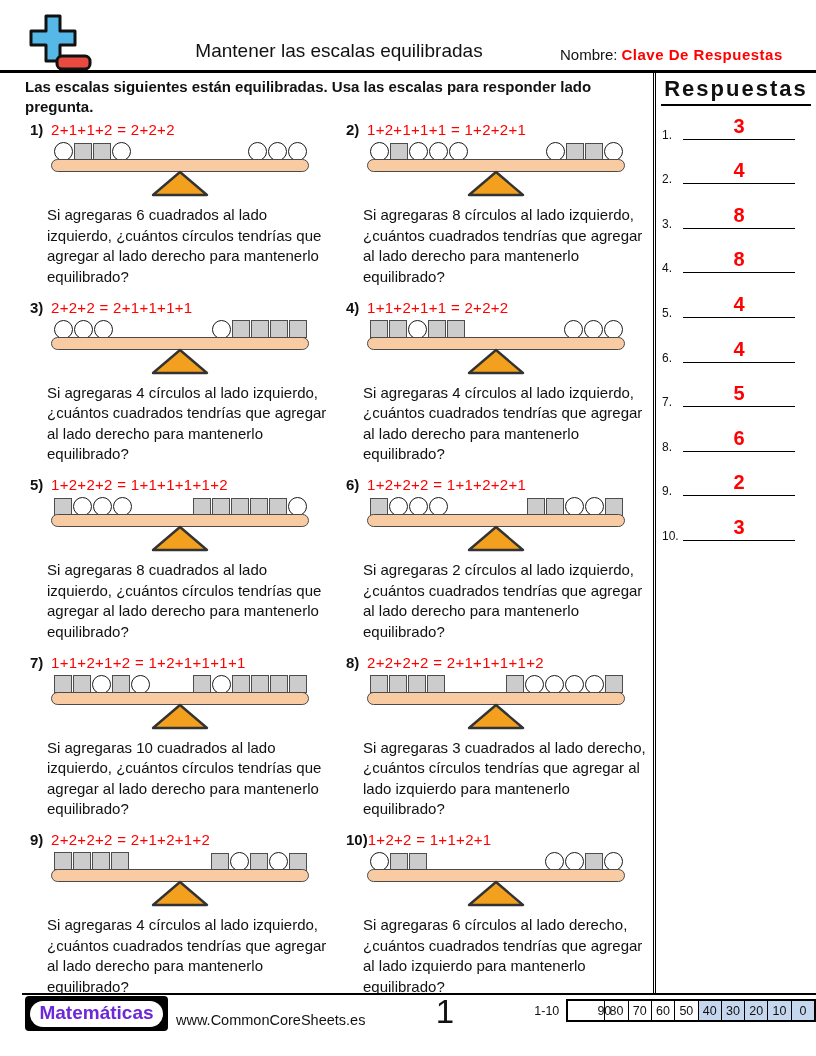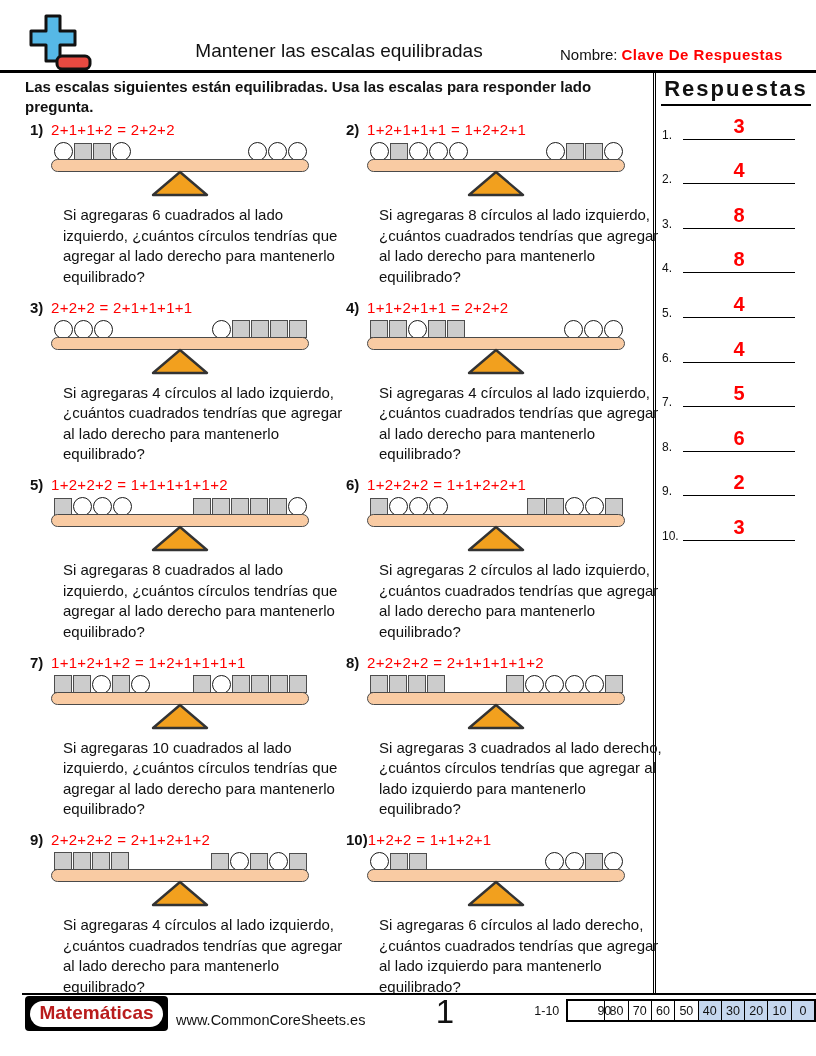--- a/index.html
+++ b/index.html
@@ -45,27 +45,27 @@
     background:var(--beam);border:1.6px solid #4a4a4a;border-radius:8px;}
   .shapes{position:absolute;top:0;display:flex;align-items:flex-end;}
   .shapes.left{left:2px;}
   .shapes.right{right:2px;}
   .shape{display:inline-block;}
   .shape.circle{width:19px;height:19px;border:1.9px solid #1a1a1a;border-radius:50%;
     background:#fff;margin:0 .5px;}
   .shape.square{width:18px;height:18px;border:1.9px solid #4d4d4d;
     background:var(--square);margin:0 .5px .5px;}
   .fulcrum{position:absolute;top:28px;left:50%;transform:translateX(-50%);line-height:0;}
-  .question{margin-left:36px;margin-top:7px;width:286px;font-size:15px;line-height:20.5px;}
+  .question{margin-left:20px;margin-top:7px;width:286px;font-size:15px;line-height:20.5px;}
   
   .footer-rule{position:absolute;left:22px;top:993px;width:794px;height:2px;background:#000;}
   .brand-badge{position:absolute;left:25px;top:996px;width:143px;height:35px;
     background:#000;border-radius:4px;display:flex;align-items:center;justify-content:center;}
   .brand-inner{background:#fff;border-radius:15px;padding:1px 9px 3px;
-    font-weight:bold;font-size:19px;color:#b91c1c;white-space:nowrap;}
+    font-weight:bold;font-size:19px;color:#6d28d9;white-space:nowrap;}
   .site-url{position:absolute;left:176px;top:1012px;font-size:14.5px;}
   .page-num{position:absolute;left:400px;top:993px;width:90px;text-align:center;
     font-size:33px;}
   .score-strip{position:absolute;right:0;top:999px;display:flex;align-items:center;}
   .score-label{font-size:12.5px;margin-right:7px;}
   .score-table{display:flex;border:2px solid #000;background:#fff;}
   .score-cell{width:23.3px;height:19px;display:flex;align-items:center;
     justify-content:center;font-size:12.5px;border-left:1.5px solid #000;}
   .score-cell:first-child{border-left:none;padding-left:36px;}
   .score-cell.hl{background:var(--score-hl);}

